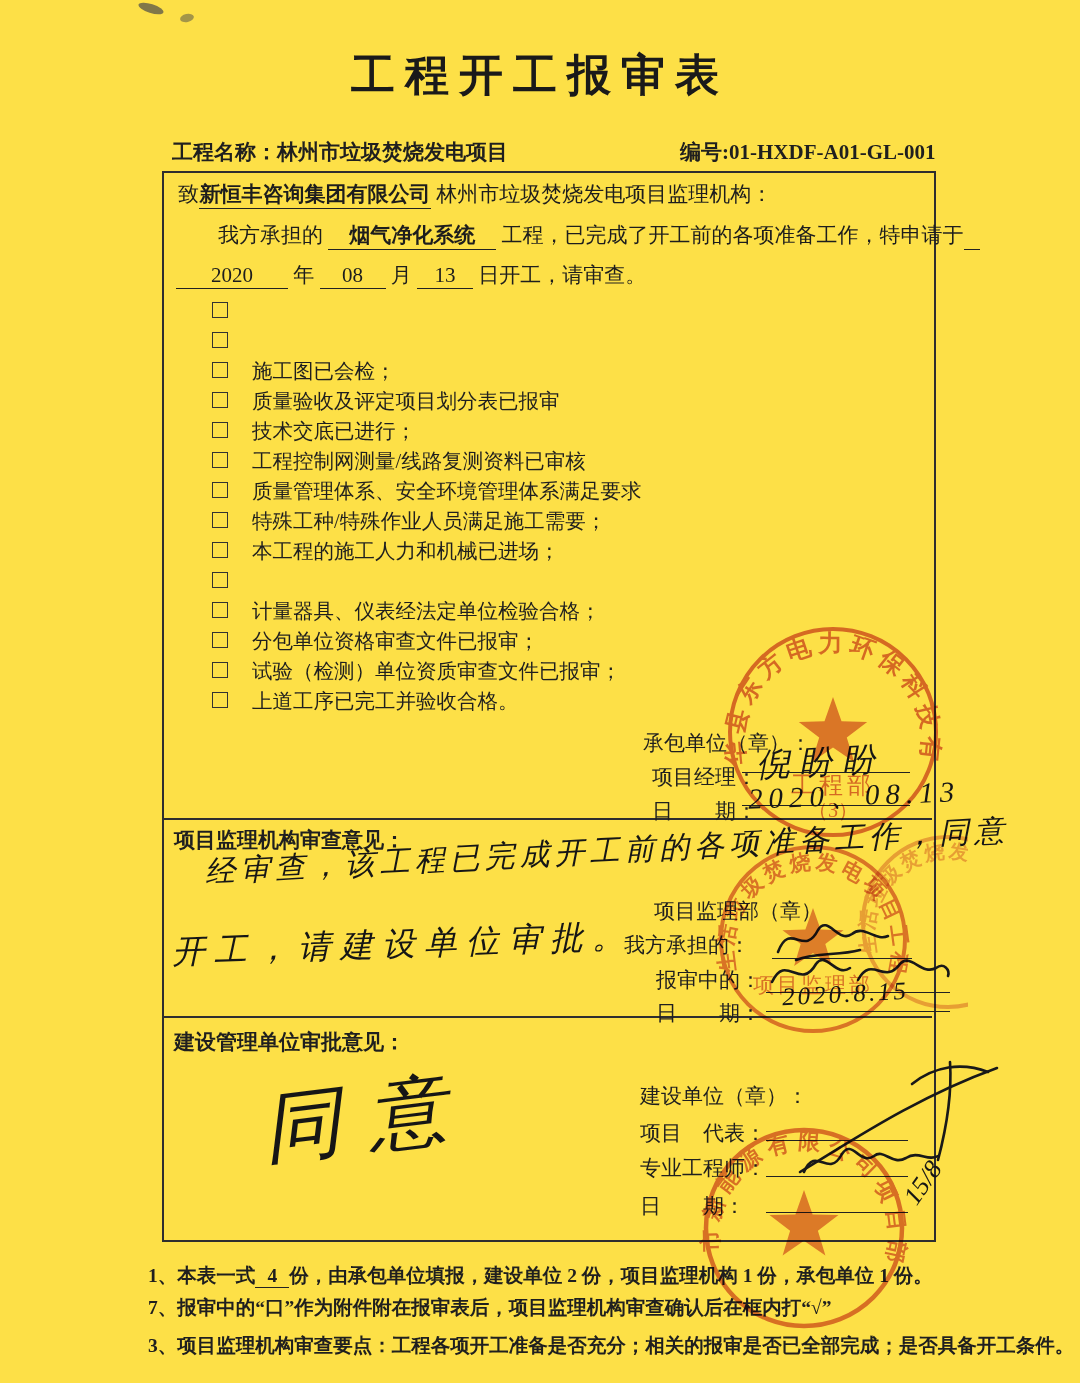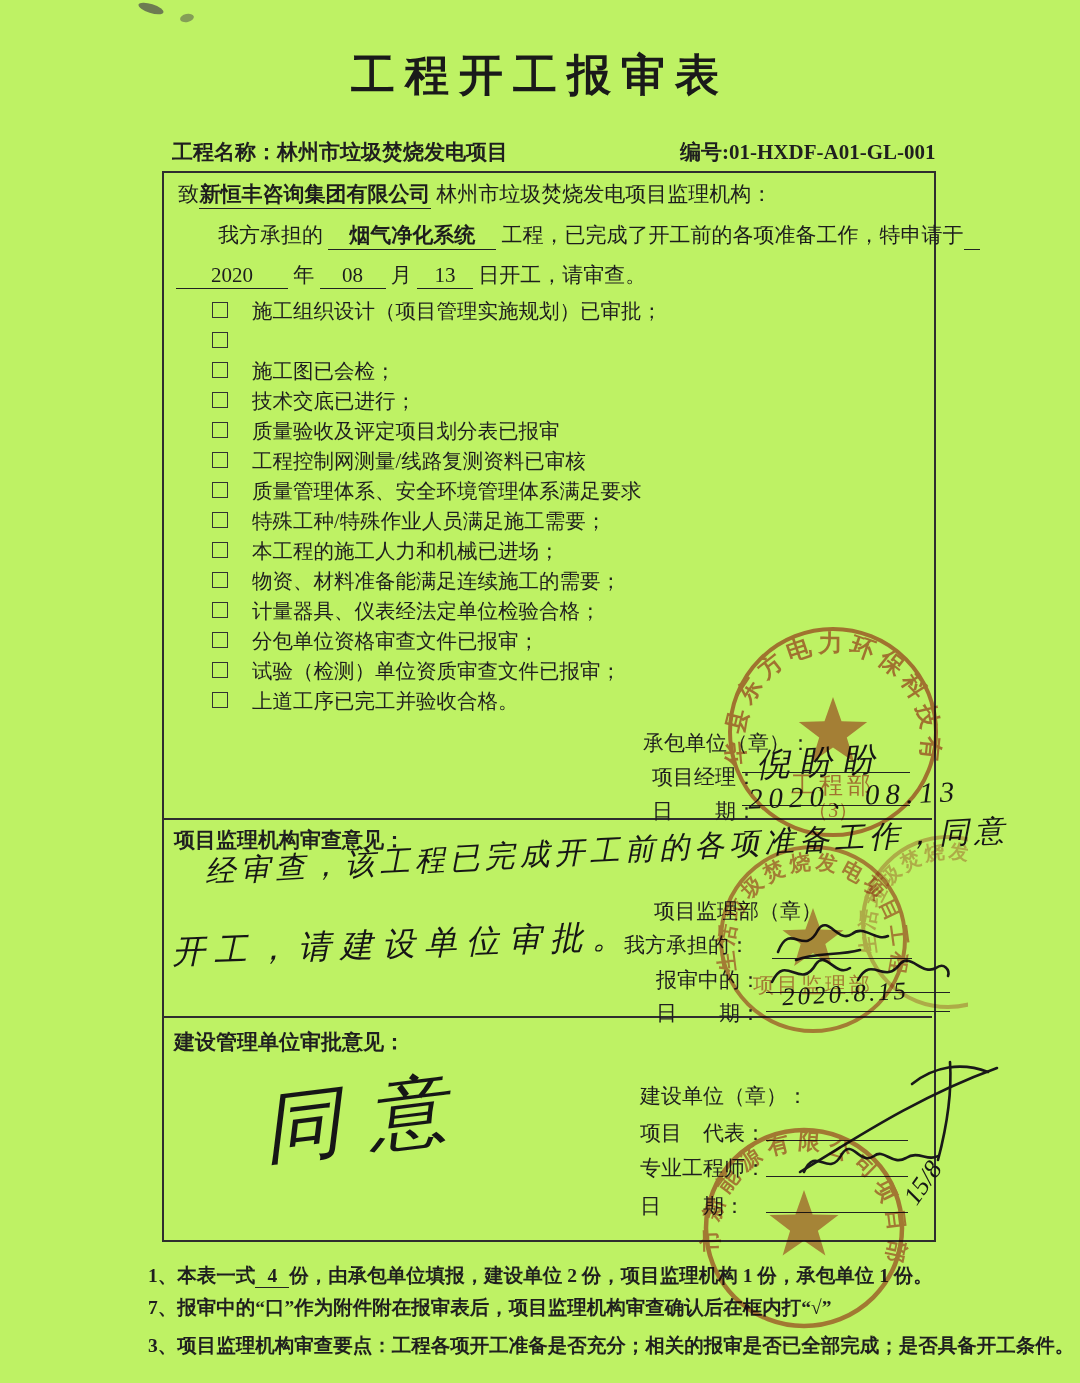--- a/index.html
+++ b/index.html
@@ -1,17 +1,17 @@
 <!DOCTYPE html>
 <html><head>
 <meta charset="utf-8">
 <style>
   html,body{margin:0;padding:0;}
   body{width:1080px;height:1383px;background:#f4f4f2;font-family:"Liberation Serif", serif;}
-  .page{position:relative;width:1080px;height:1383px;background:#bef264;overflow:hidden;color:#1f1f1f;}
+  .page{position:relative;width:1080px;height:1383px;background:#fde047;overflow:hidden;color:#1f1f1f;}
   .abs{position:absolute;}
   
   .smudge{position:absolute;background:#4a4a4a;border-radius:50%;opacity:.7;}
   .s1{left:138px;top:4px;width:26px;height:9px;transform:rotate(18deg);}
   .s2{left:180px;top:14px;width:14px;height:8px;transform:rotate(-12deg);opacity:.5;}
   .title{position:absolute;left:0;top:46px;width:1080px;text-align:center;font-size:44px;font-weight:600;letter-spacing:10px;margin:0;color:#1a1a1a;}
   .meta{position:absolute;left:172px;top:138px;width:766px;font-size:21px;font-weight:600;}
   .meta .num{position:absolute;left:508px;top:0;font-weight:600;}
   
   .tbl{position:absolute;left:162px;top:171px;width:770px;height:1067px;border:2px solid #2e2e2e;}
@@ -88,65 +88,63 @@
     <span class="u u-month">08</span>
     <span>月</span>
     <span class="u u-day">13</span>
     <span>日开工，请审查。</span>
   </div>
 
   <div class="abs checklist">
 
       <div class="check-item">
         <span class="cbox"></span>
-        <span>施工组织设计（项目管理实施规划）已审批；</span>
       </div>
 
       <div class="check-item">
         <span class="cbox"></span>
       </div>
 
       <div class="check-item">
         <span class="cbox"></span>
         <span>施工图已会检；</span>
       </div>
 
       <div class="check-item">
         <span class="cbox"></span>
+        <span>质量验收及评定项目划分表已报审</span>
+      </div>
+
+      <div class="check-item">
+        <span class="cbox"></span>
         <span>技术交底已进行；</span>
       </div>
 
       <div class="check-item">
         <span class="cbox"></span>
-        <span>质量验收及评定项目划分表已报审</span>
-      </div>
-
-      <div class="check-item">
-        <span class="cbox"></span>
         <span>工程控制网测量/线路复测资料已审核</span>
       </div>
 
       <div class="check-item">
         <span class="cbox"></span>
         <span>质量管理体系、安全环境管理体系满足要求</span>
       </div>
 
       <div class="check-item">
         <span class="cbox"></span>
         <span>特殊工种/特殊作业人员满足施工需要；</span>
       </div>
 
       <div class="check-item">
         <span class="cbox"></span>
         <span>本工程的施工人力和机械已进场；</span>
       </div>
 
       <div class="check-item">
         <span class="cbox"></span>
-        <span>物资、材料准备能满足连续施工的需要；</span>
       </div>
 
       <div class="check-item">
         <span class="cbox"></span>
         <span>计量器具、仪表经法定单位检验合格；</span>
       </div>
 
       <div class="check-item">
         <span class="cbox"></span>
         <span>分包单位资格审查文件已报审；</span>

